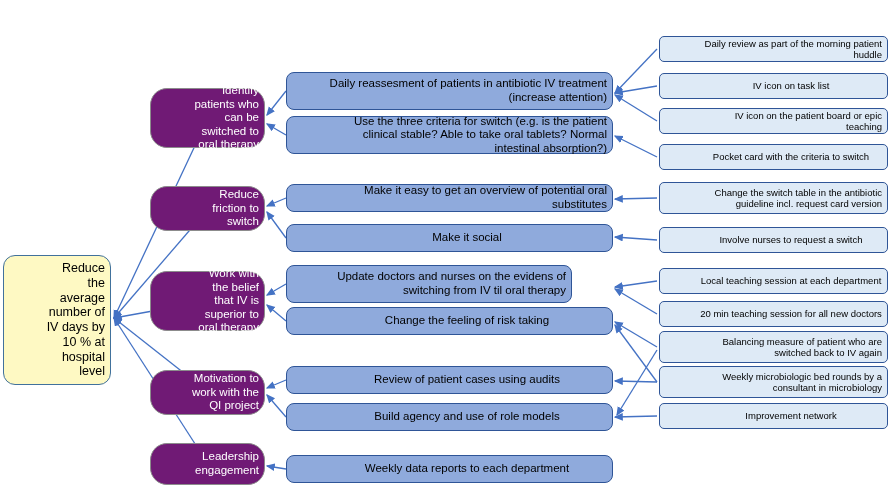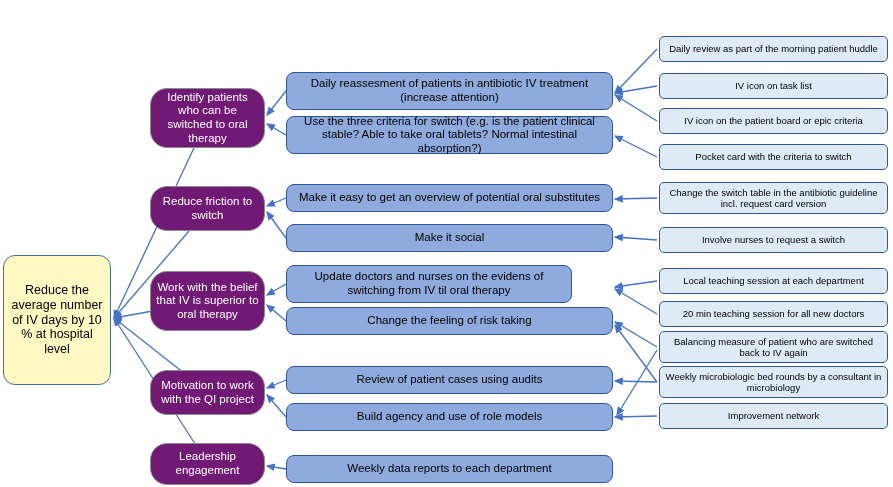--- a/index.html
+++ b/index.html
@@ -1,19 +1,19 @@
 <!DOCTYPE html>
 <html><head>
 <meta charset="utf-8">
 <style>
   html,body{margin:0;padding:0;background:#ffffff;}
   body{font-family:"Liberation Sans",sans-serif;}
   #canvas{position:relative;width:893px;height:487px;overflow:hidden;background:#ffffff;}
   svg.links{position:absolute;left:0;top:0;width:893px;height:487px;pointer-events:none;}
-  .node{position:absolute;box-sizing:border-box;display:flex;align-items:center;justify-content:center;text-align:center;line-height:1.18;}
+  .node{position:absolute;box-sizing:border-box;display:flex;align-items:center;justify-content:center;text-align:right;line-height:1.18;padding-left:35px;}
   .node span{display:block;padding:0 5px;}
   .aim{background:#fef9c3;border:1px solid #41719c;border-radius:12px;color:#000000;font-size:12.5px;}
   .driver{background:#701a75;border:1px solid #8c8c8c;border-radius:17px;color:#ffffff;font-size:11.5px;}
   .change{background:#8faadc;border:1px solid #2f5597;border-radius:8px;color:#000000;font-size:11.5px;}
   .idea{background:#deeaf6;border:1.5px solid #2f5597;border-radius:5px;color:#000000;font-size:9.5px;}
 </style>
 </head>
 <body>
 
 <div id="canvas">
@@ -106,21 +106,21 @@
       </div>
     </div>
   <div id="ideas-layer">
       <div class="node idea" style="left: 659px; top: 36px; width: 229px; height: 26px;">
         <span>Daily review as part of the morning patient huddle</span>
       </div>
       <div class="node idea" style="left: 659px; top: 73px; width: 229px; height: 26px;">
         <span>IV icon on task list</span>
       </div>
       <div class="node idea" style="left: 659px; top: 108px; width: 229px; height: 26px;">
-        <span>IV icon on the patient board or epic criteria</span>
+        <span>IV icon on the patient board or epic teaching</span>
       </div>
       <div class="node idea" style="left: 659px; top: 144px; width: 229px; height: 26px;">
         <span>Pocket card with the criteria to switch</span>
       </div>
       <div class="node idea" style="left: 659px; top: 182px; width: 229px; height: 32px;">
         <span>Change the switch table in the antibiotic guideline incl. request card version</span>
       </div>
       <div class="node idea" style="left: 659px; top: 227px; width: 229px; height: 26px;">
         <span>Involve nurses to request a switch</span>
       </div>

